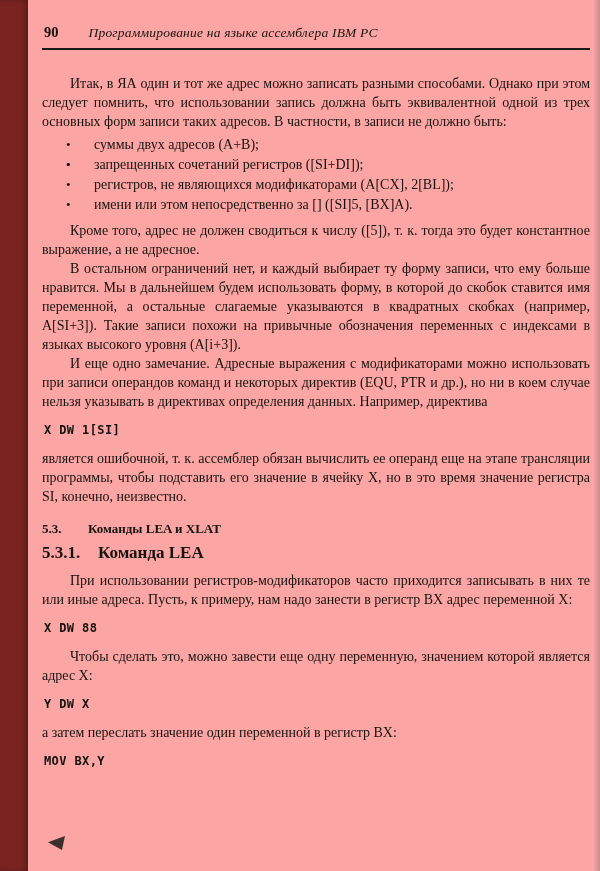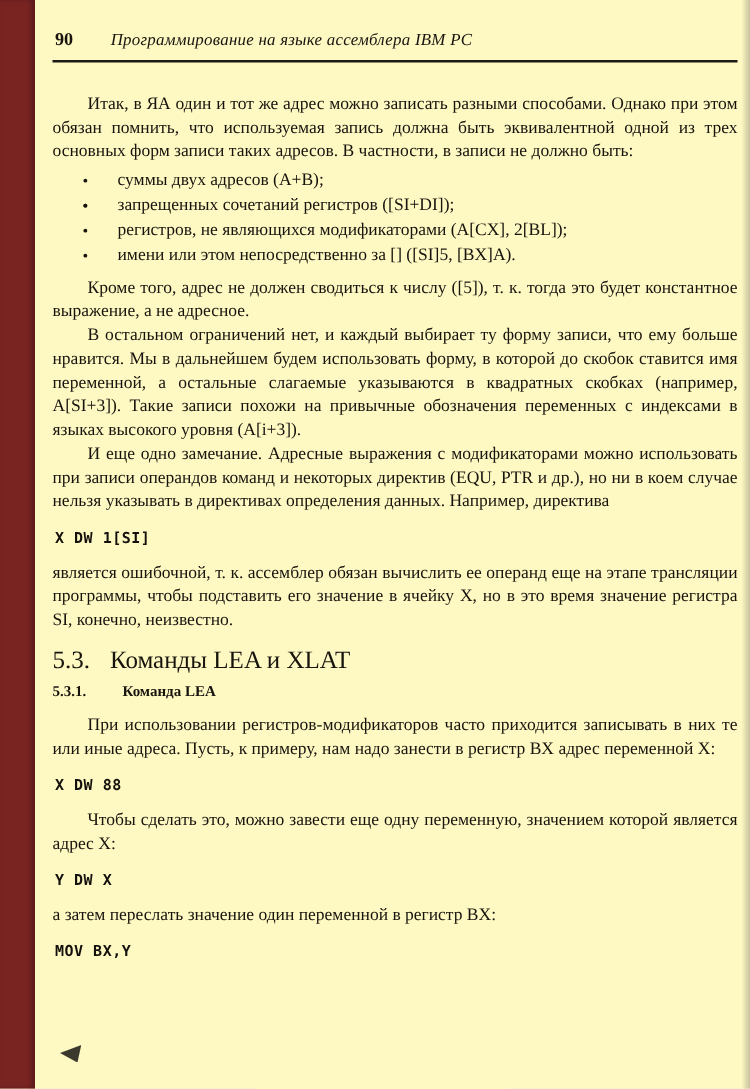--- a/index.html
+++ b/index.html
@@ -6,21 +6,21 @@
   body {
     width: 600px; height: 871px;
     background: #e8e5df;
     font-family: "Liberation Serif", serif;
     color: #17130d;
     position: relative;
     overflow: hidden;
   }
   .sheet {
     position: absolute; inset: 0;
-    background: #fef9c3;
+    background: #fca5a5;
   }
   .spine {
     position: absolute; left: 0; top: 0;
     width: 28px; height: 100%;
     background: #7a2422;
     box-shadow: inset -3px 0 4px rgba(0,0,0,0.25);
   }
   .edge-right {
     position: absolute; top: 0; right: 0;
     width: 7px; height: 100%;
@@ -66,28 +66,28 @@
     margin: 11px 0 11px 2px;
     font-family: "DejaVu Sans Mono", monospace;
     font-weight: 700;
     font-size: 12px;
     letter-spacing: 0.4px;
     line-height: 16px;
     color: #14110c;
   }
   h2.sec {
     margin: 12px 0 5px;
-    font-size: 20px;
-    font-weight: normal;
+    font-size: 13px;
+    font-weight: bold;
     line-height: 21px;
   }
   h2.sec .hnum { display: inline-block; width: 46px; }
   h3.subsec {
     margin: 5px 0 9px;
-    font-size: 12px;
+    font-size: 17px;
     font-weight: bold;
     line-height: 18px;
   }
   h3.subsec .hnum { display: inline-block; width: 56px; }
   .scan-mark {
     position: absolute;
     left: 48px; top: 836px;
     width: 17px; height: 14px;
     background: #26231e;
     clip-path: polygon(0 45%, 100% 0, 82% 100%);
@@ -101,21 +101,21 @@
   <div class="spine"></div>
 
   <div class="page">
 
     <header class="running-head">
       <span class="pageno">90</span>
       <span class="rtitle">Программирование на языке ассемблера IBM PC</span>
     </header>
     <div class="rule"></div>
 
-    <p class="indent">Итак, в ЯА один и тот же адрес можно записать разными способами. Однако при этом обязан помнить, что используемая запись должна быть эквивалентной одной из трех основных форм записи таких адресов. В частности, в записи не должно быть:</p>
+    <p class="indent">Итак, в ЯА один и тот же адрес можно записать разными способами. Однако при этом следует помнить, что использовании запись должна быть эквивалентной одной из трех основных форм записи таких адресов. В частности, в записи не должно быть:</p>
 
     <ul class="blist">
       <li>
         <span class="marker">•</span>
         <span>суммы двух адресов (A+B);</span>
       </li>
       <li>
         <span class="marker">•</span>
       </li>
       <li>

